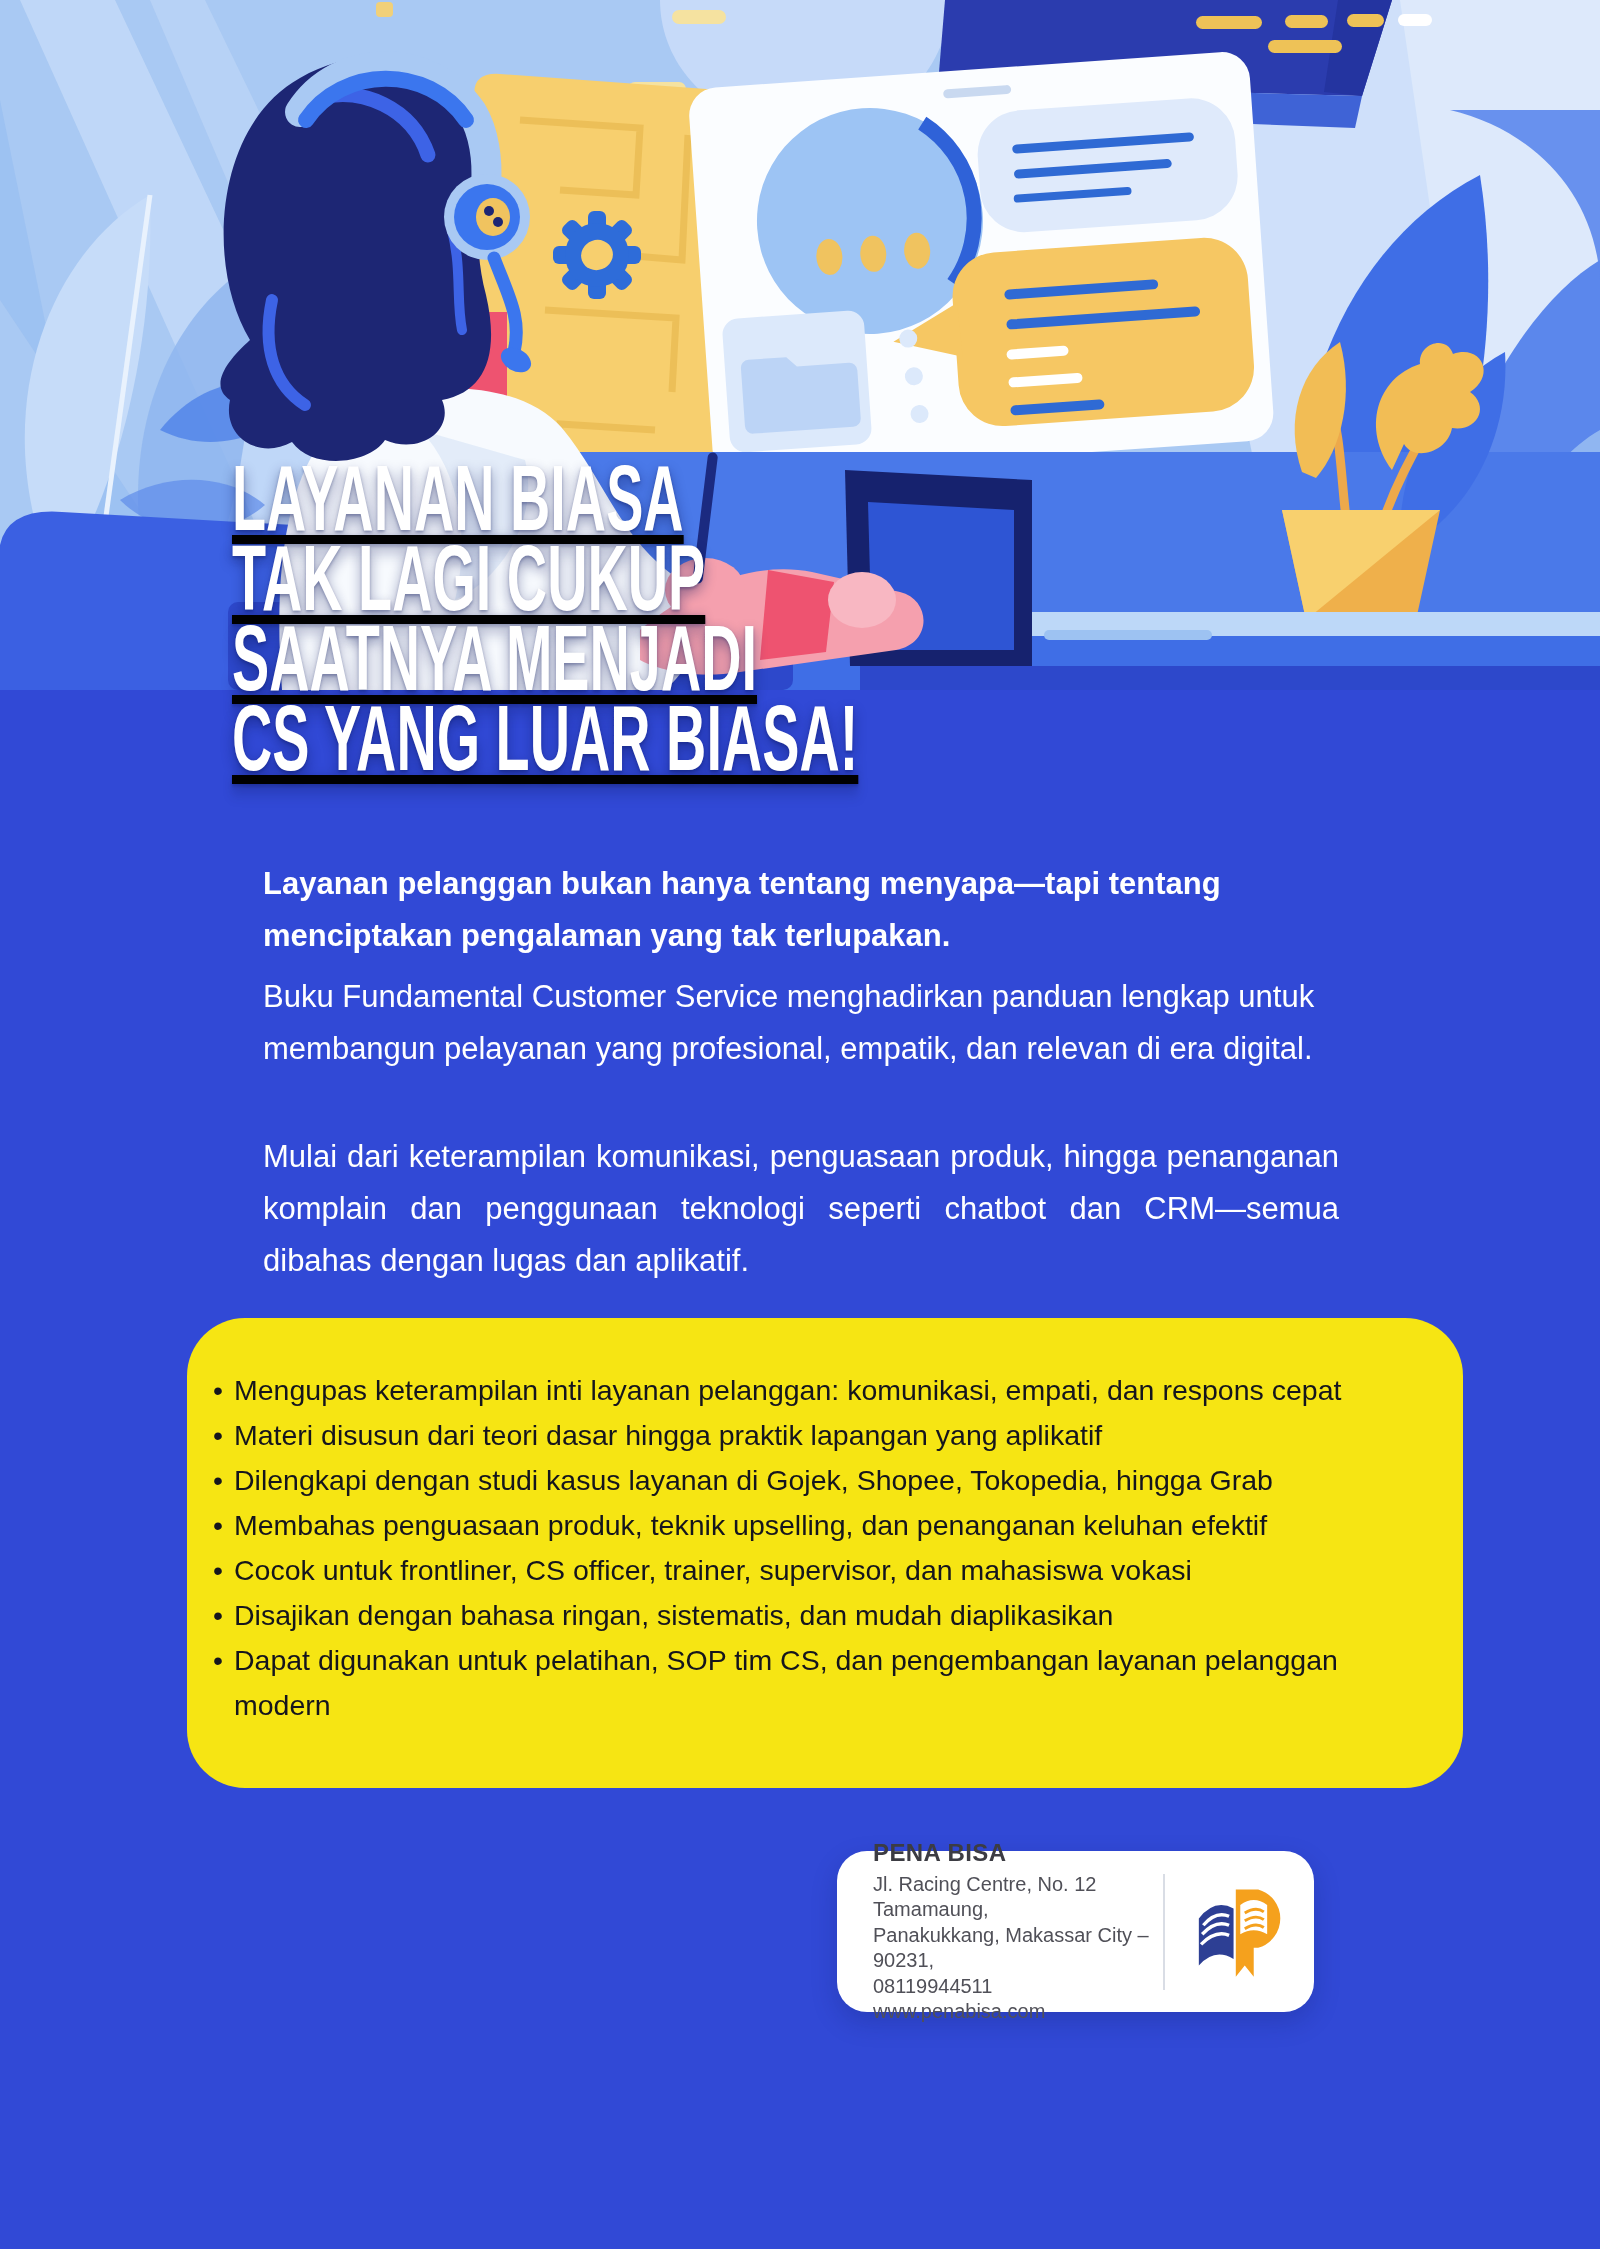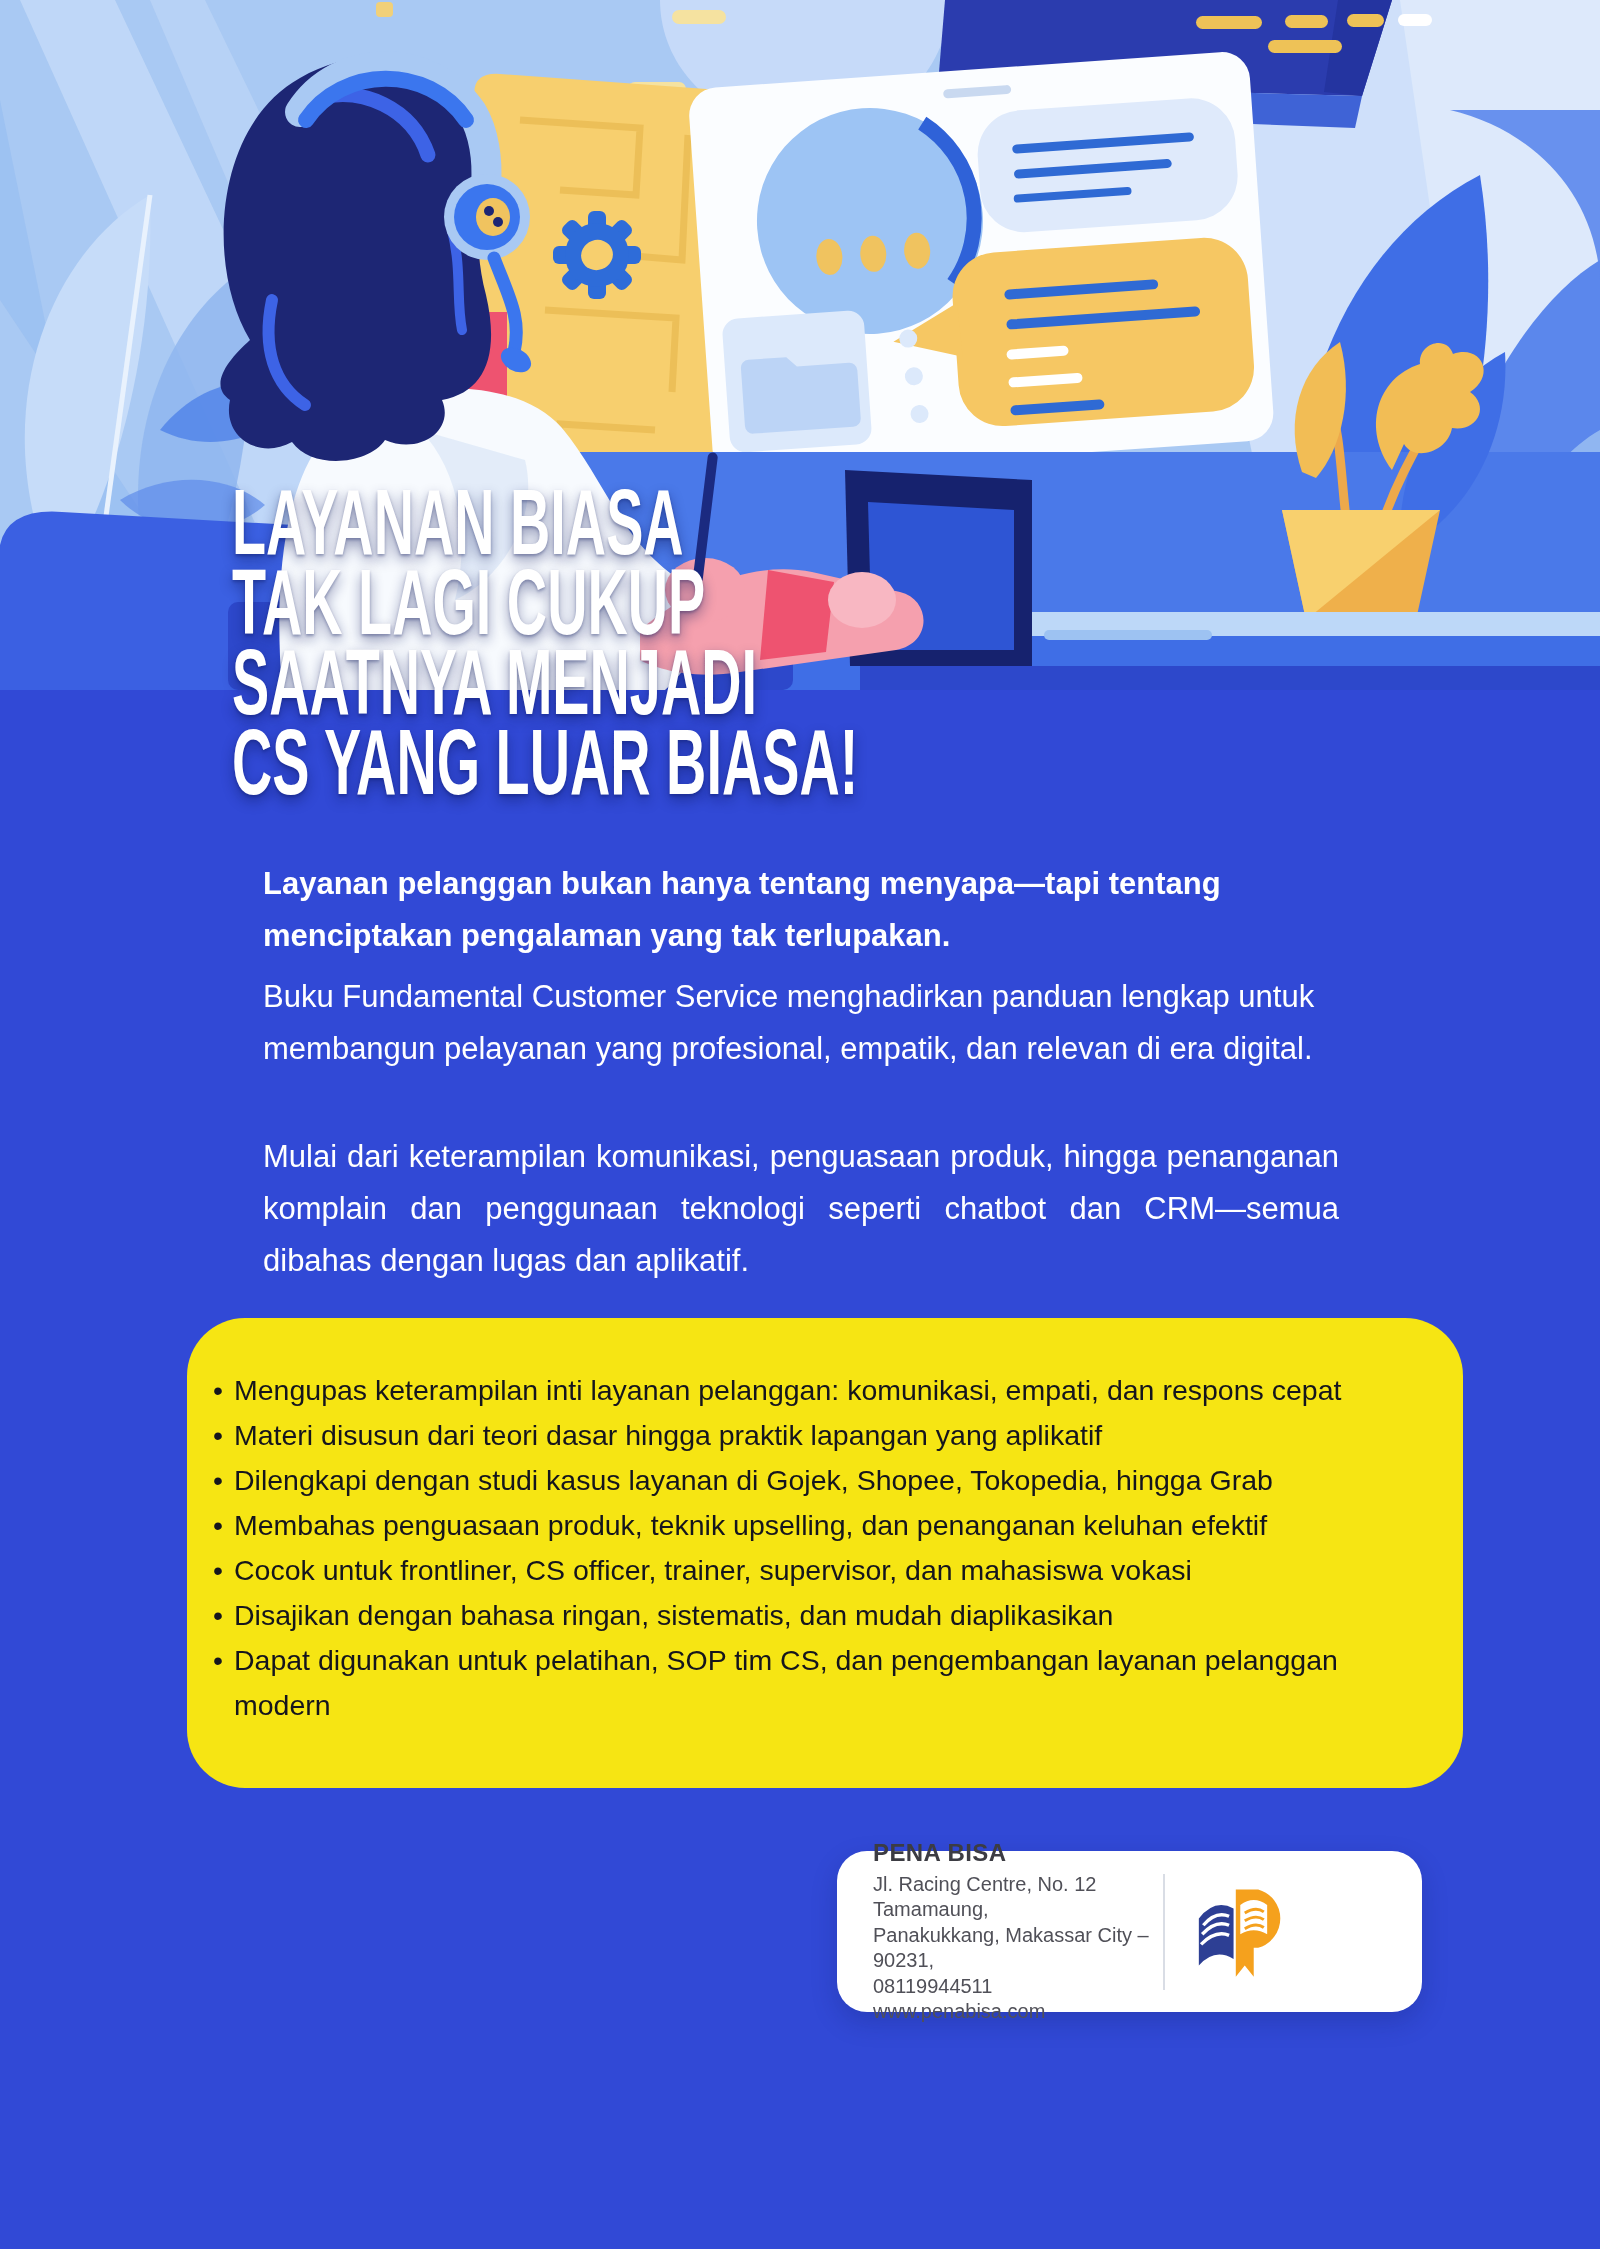--- a/index.html
+++ b/index.html
@@ -5,21 +5,21 @@
   html,body{margin:0;padding:0;}
   body{
     width:1600px;height:2249px;position:relative;overflow:hidden;
     background:#3149d6;
     font-family:"Liberation Sans",sans-serif;
   }
   .page{position:absolute;inset:0;}
   
   .illustration{position:absolute;top:0;left:0;width:1600px;height:690px;display:block;}
   
-  .headline{position:absolute;left:232px;top:482px;z-index:6;}
+  .headline{position:absolute;left:232px;top:458px;z-index:6;text-decoration:underline;}
   .hl-line{
     display:block;height:80px;white-space:nowrap;
     font-size:93px;line-height:80px;font-weight:900;color:#ffffff;
     letter-spacing:0px;
     transform:scaleX(0.60);transform-origin:0 50%;
     text-shadow:0 6px 16px rgba(12,22,90,.45), 0 2px 4px rgba(12,22,90,.35);
   }
   
   .copy{position:absolute;left:247px;width:1108px;color:#ffffff;z-index:5;}
   .copy p{margin:16px;font-size:31px;line-height:52px;}
@@ -35,21 +35,21 @@
     padding:50px 34px 16px 26px;z-index:5;
   }
   .highlights ul{list-style:none;margin:0;padding:0;}
   .highlights li{
     display:flex;align-items:flex-start;
     font-size:28.5px;line-height:45px;color:#15151d;font-weight:400;
   }
   .highlights li::before{content:"\2022";flex:0 0 auto;margin-right:11px;}
   
   .pub-card{
-    position:absolute;left:837px;top:1851px;width:585px;height:161px;
+    position:absolute;left:837px;top:1851px;width:477px;height:161px;
     background:#ffffff;border-radius:30px;display:flex;align-items:center;
     box-shadow:0 10px 26px rgba(15,25,90,.22);z-index:5;
   }
   .pub-info{padding-left:36px;width:322px;box-sizing:border-box;}
   .pub-name{font-size:24px;font-weight:700;color:#3c3c43;letter-spacing:.4px;margin-bottom:5px;}
   .pub-line{font-size:20px;color:#505058;line-height:25.5px;}
   .pub-divider{width:2px;height:116px;background:#d9dde5;margin-left:4px;flex:0 0 auto;}
   .pub-logo{margin-left:26px;flex:0 0 auto;}
 </style>
 </head>

